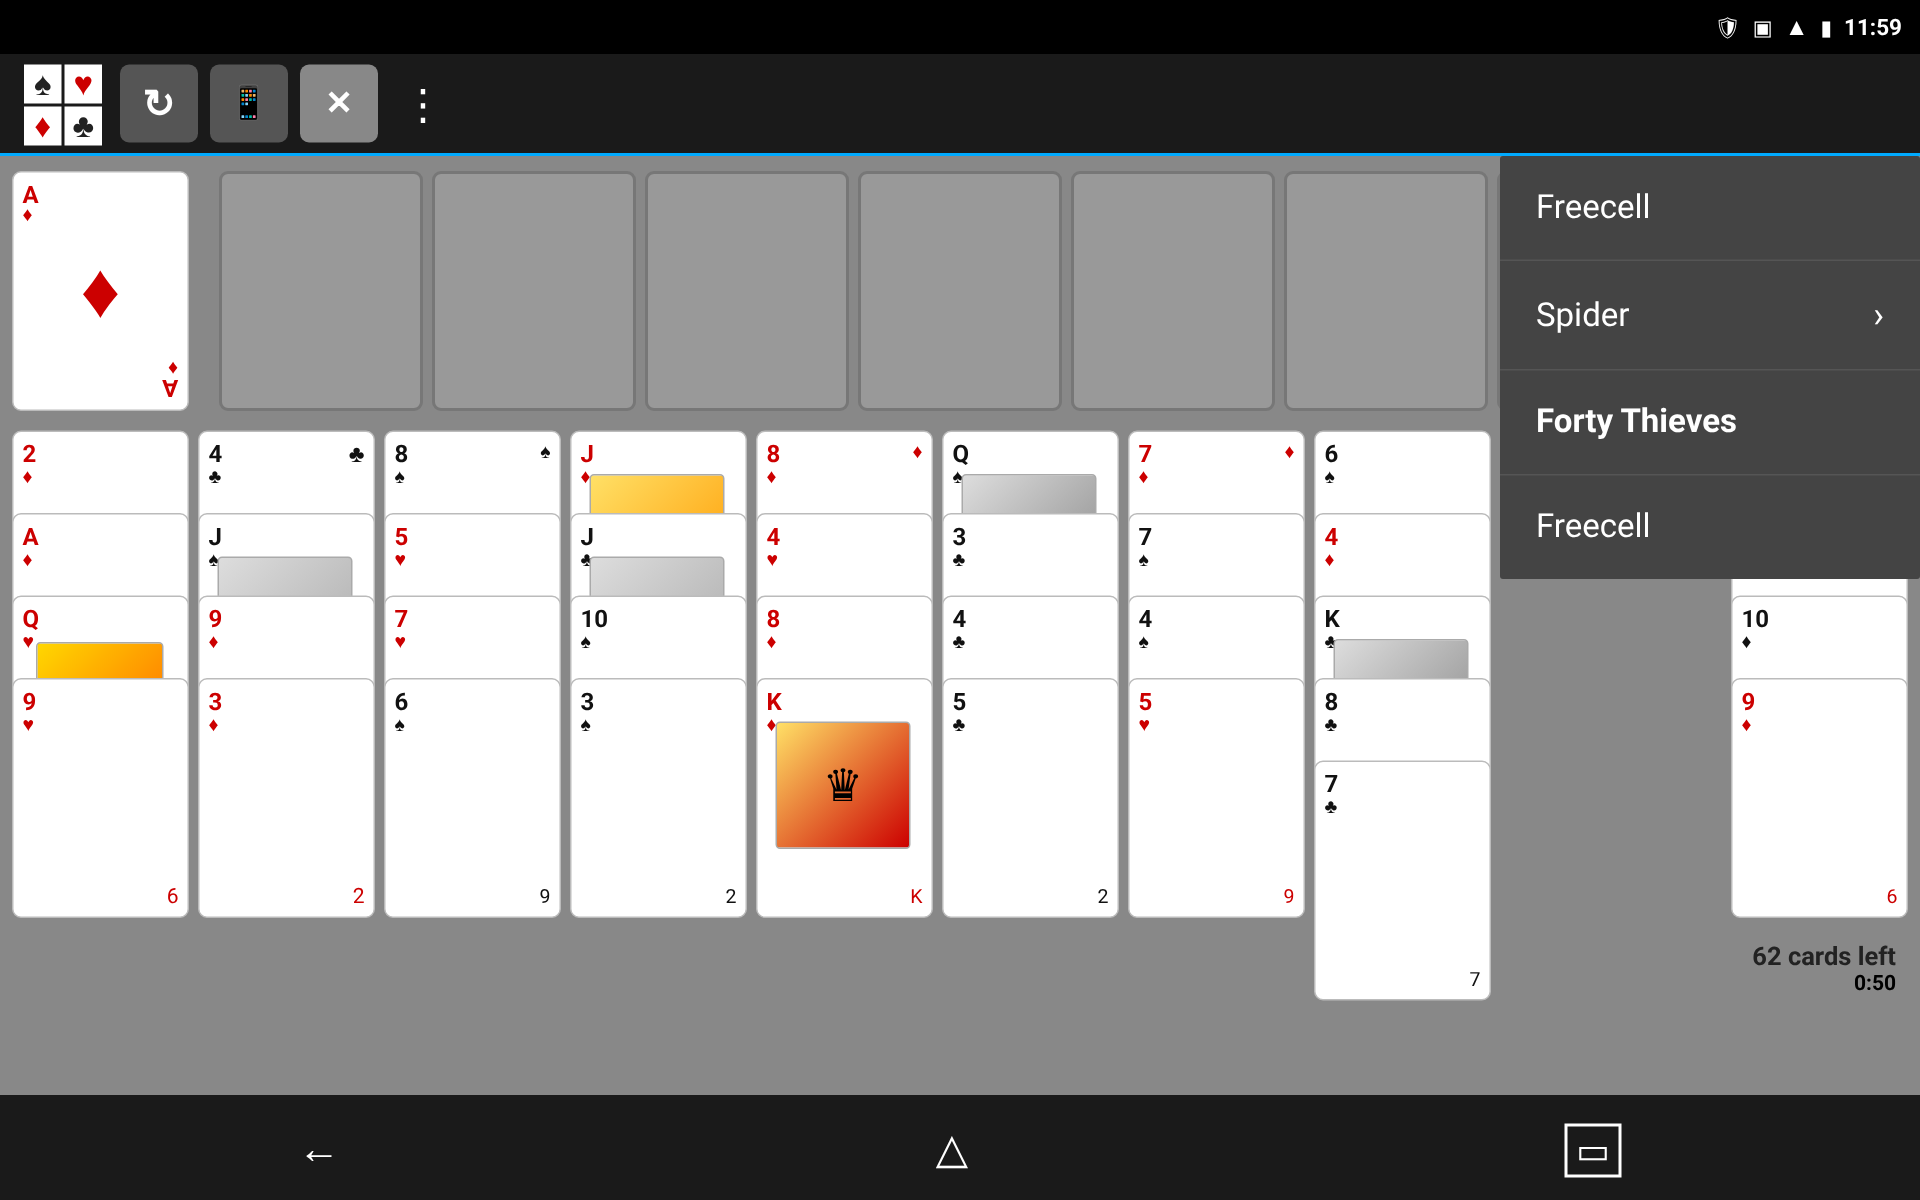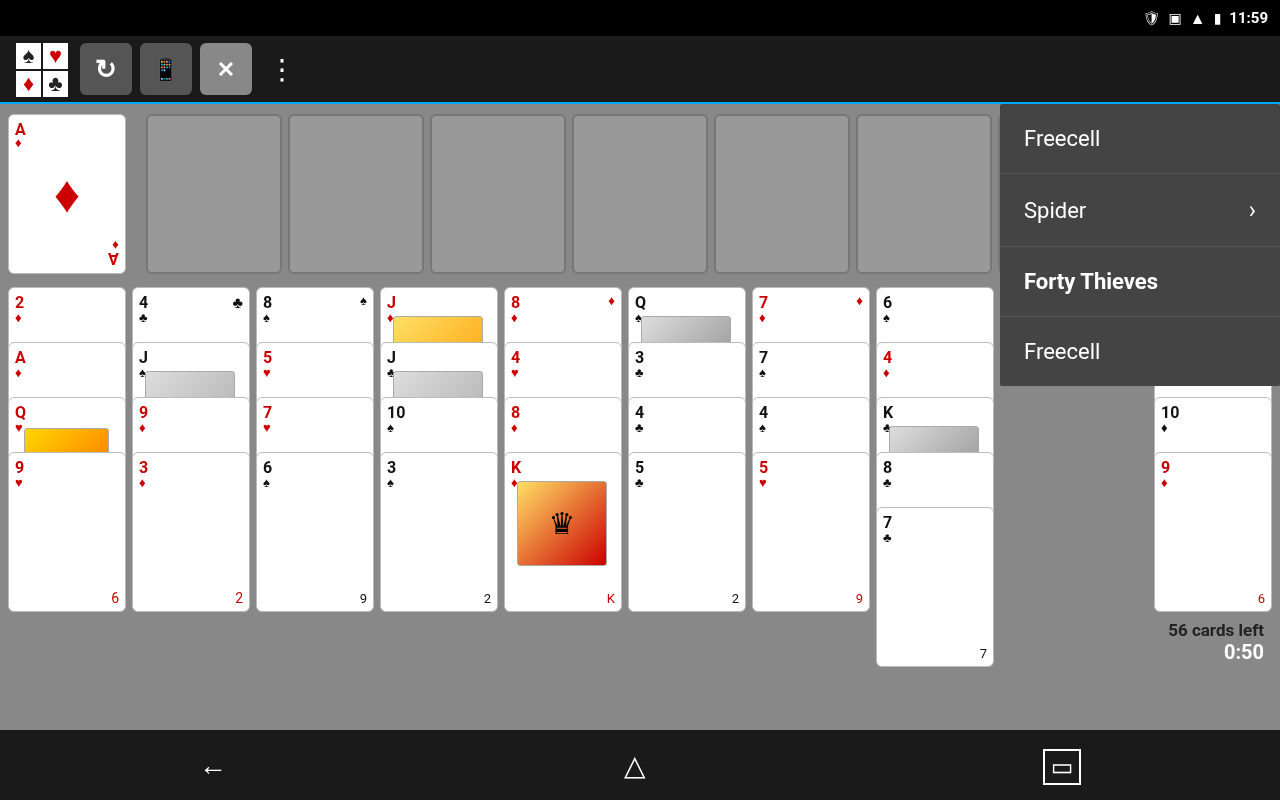--- a/index.html
+++ b/index.html
@@ -440,22 +440,22 @@
       </div>
       <div style="position:absolute;top:165px;right:0;width:118px;height:160px;background:white;border-radius:6px;border:1px solid #bbb;">
         <span style="position:absolute;top:5px;left:6px;font-size:16px;font-weight:bold;color:#cc0000;">9</span>
         <span style="position:absolute;top:22px;left:6px;font-size:13px;color:#cc0000;">♦</span>
         <span style="position:absolute;bottom:5px;right:6px;font-size:13px;color:#cc0000;">6</span>
       </div>
     </div>
   </div>
 
   <div id="bottom-status">
-    <div style="color:#222;font-size:17px;font-weight:bold;text-align:right;">56 cards left</div>
-    <div style="color:#ffffff;font-size:20px;font-weight:bold;text-align:right;">0:50</div>
+    <div style="color:#222;font-size:17px;font-weight:bold;text-align:right;">62 cards left</div>
+    <div style="color:#000000;font-size:14px;font-weight:bold;text-align:right;">0:50</div>
   </div>
 </div>
 
 <div id="nav-bar">
   <div class="nav-btn">
     <span style="font-size:28px;">←</span>
   </div>
   <div class="nav-btn">
     <span style="font-size:28px;">△</span>
   </div>

